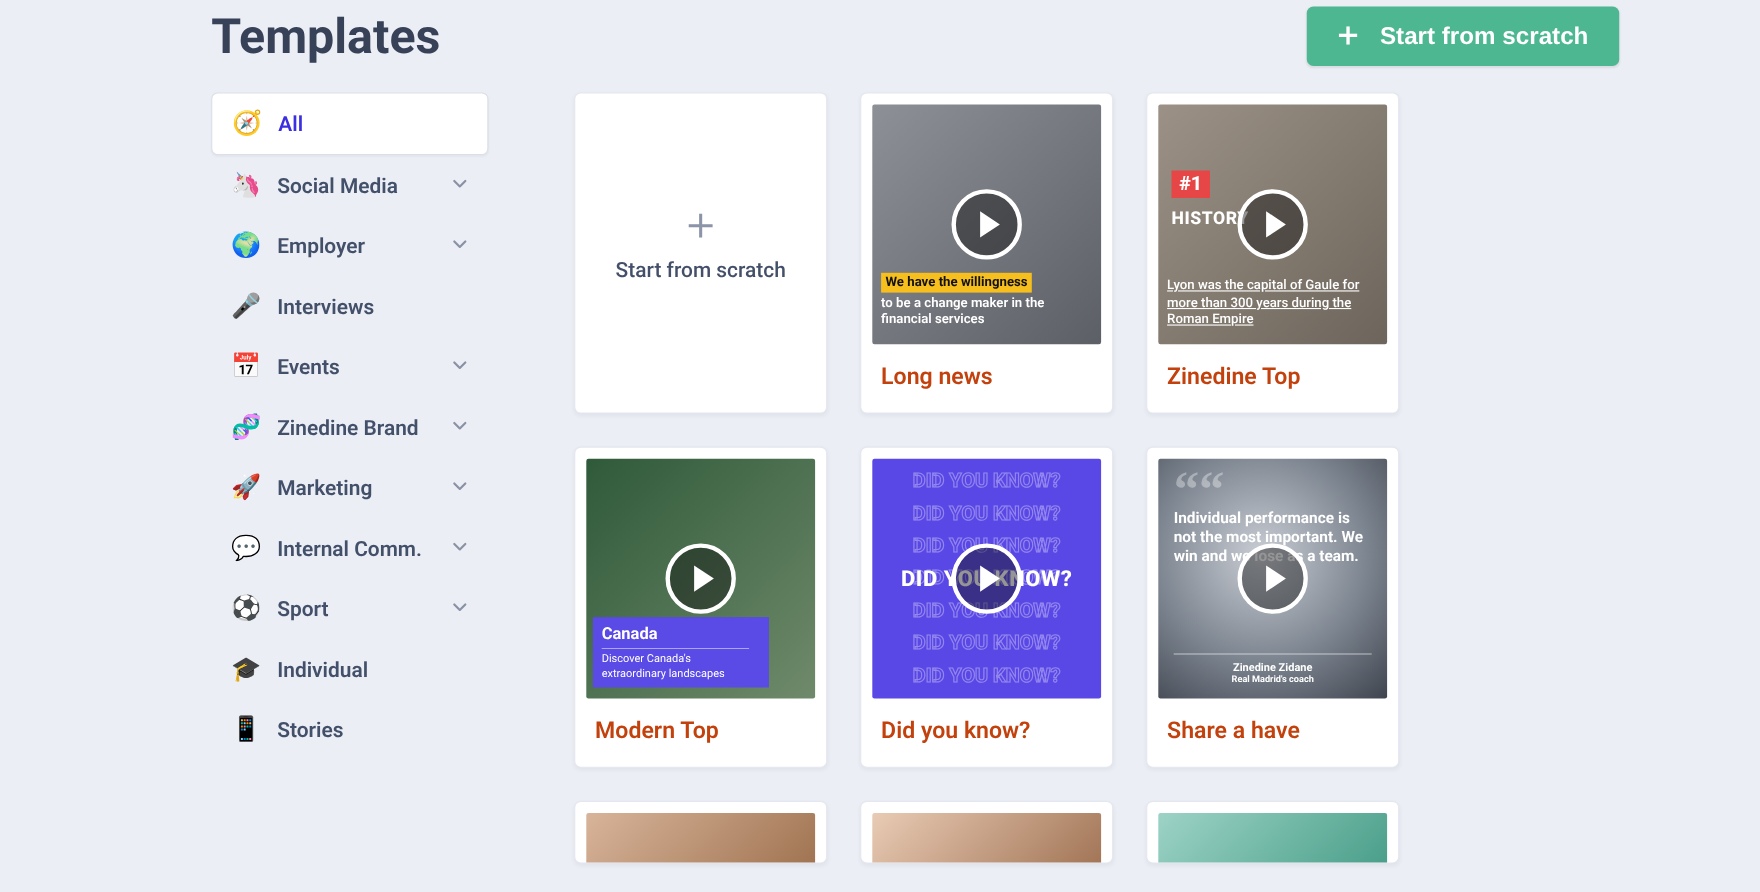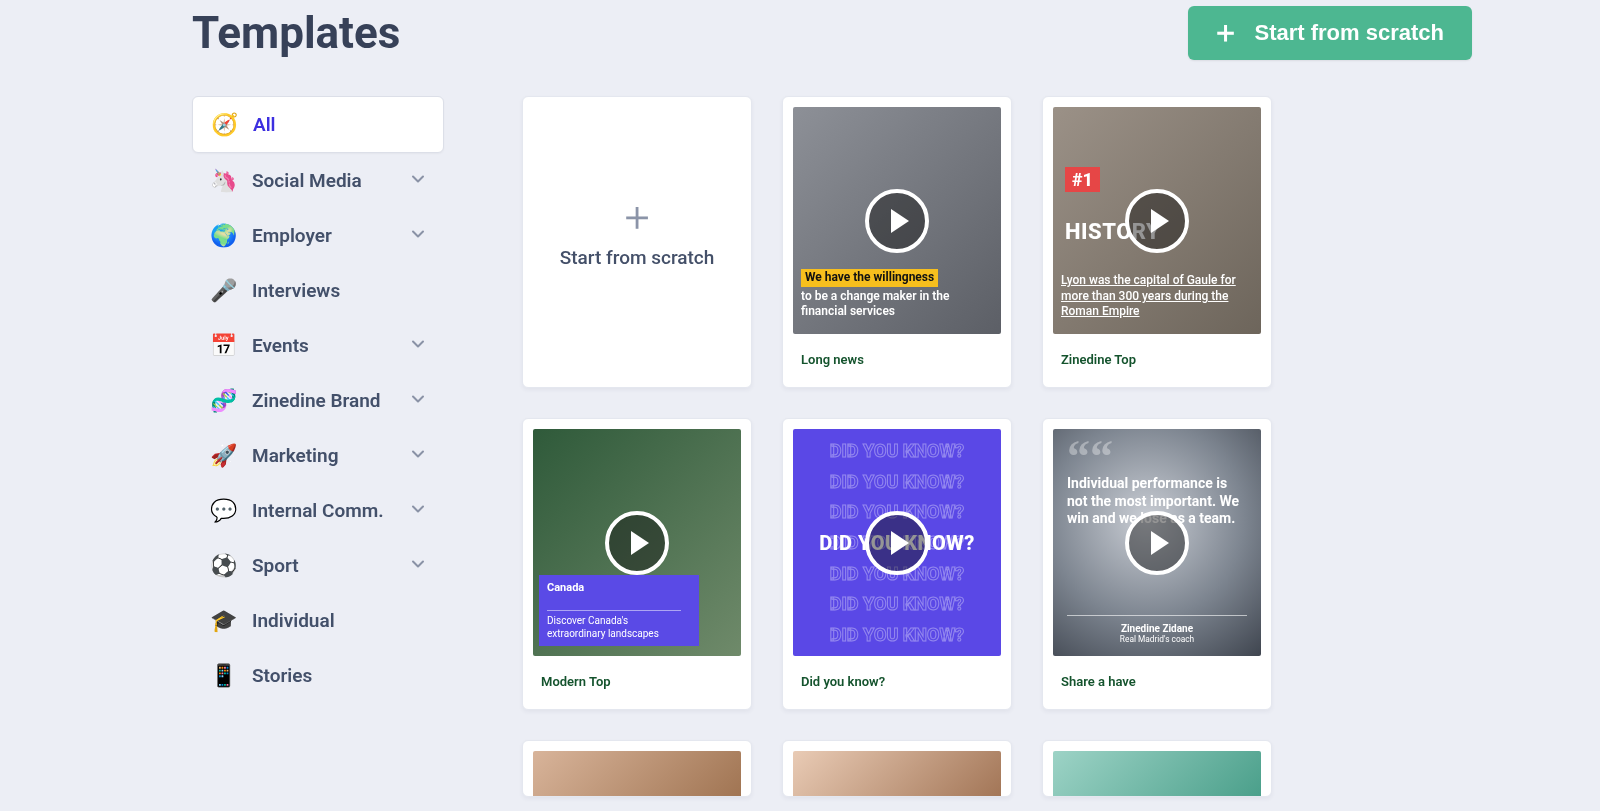--- a/index.html
+++ b/index.html
@@ -14,21 +14,21 @@
   .page {
     width: 100%;
     max-width: 1280px;
     margin-left: 192px;
     padding-top: 6px;
   }
   .header-row {
     display: flex;
     justify-content: space-between;
     align-items: center;
-    margin-bottom: 36px;
+    margin-bottom: 24px;
   }
   .page-title {
     font-size: 44px;
     font-weight: 700;
     color: #374158;
   }
   .scratch-btn {
     background: #4db791;
     color: #ffffff;
     border: none;
@@ -160,36 +160,36 @@
   }
   .cap .hilite{
     background:#f7bf1d; color:#111; padding:1px 4px; display:inline-block; margin-bottom:2px; font-weight:700;
   }
   .badge {
     position:absolute; left:12px; top:60px;
     background:#e64646;color:#fff;
     font-weight:800; font-size:18px; padding:2px 7px;
   }
   .history-title{
-    position:absolute; left:12px; top:112px; color:#fff;
-    font-weight:800; font-size:22px; letter-spacing:.5px;
+    position:absolute; left:12px; top:94px; color:#fff;
+    font-weight:800; font-size:16px; letter-spacing:.5px;
   }
   .quote-mark{
     position:absolute; left:14px; top:14px; color:rgba(255,255,255,.35);
     font-size:46px; font-weight:700; line-height:.6; font-family: Georgia, serif;
   }
   .quote-text{
     position:absolute; left:14px; right:14px; top:46px;
     color:#fff; font-weight:700; font-size:14px; line-height:1.25;
   }
   .quote-attr{
     position:absolute; left:14px; right:14px; bottom:12px; text-align:center;
     color:#fff; font-size:10px; font-weight:700;
   }
-  .quote-attr small{display:block;font-weight:400;}
+  .quote-attr small{display:block;font-weight:700;}
   .quote-rule{
     position:absolute; left:14px; right:14px; bottom:40px;
     border-top:1px solid rgba(255,255,255,.6);
   }
   .dyk-main{
     position:absolute; left:0; right:0; top:50%; transform:translateY(-50%);
     text-align:center; color:#fff; font-weight:800; font-size:20px; letter-spacing:.5px;
     z-index:4;
   }
   .dyk-lines{
@@ -198,27 +198,27 @@
     font-size:18px; font-weight:800; color:transparent;
     -webkit-text-stroke:1px rgba(255,255,255,.35);
     text-align:center; padding:6px 0;
     pointer-events:none;
   }
   .modern-band{
     position:absolute; left:6px; bottom:10px;
     background:#5a4ae6; color:#fff; padding:6px 18px 6px 8px;
     font-size:10px; line-height:1.3; width:160px;
   }
-  .modern-band b{ display:block; font-size:11px; margin-bottom:15px;}
+  .modern-band b{ display:block; font-size:15px; margin-bottom:3px;}
   .modern-band hr{border:none;border-top:1px solid rgba(255,255,255,.5);margin:3px 0;}
   .card-label {
     padding: 18px 18px 20px;
-    font-size: 13px;
+    font-size: 21px;
     font-weight: 600;
-    color: #14532d;
+    color: #c2410c;
   }
   
   .card-partial{ height:57px; }
   .card-partial .thumb{ margin-top:10px; height:47px;}
 </style>
 </head>
 <body>
 
 <div class="page">
   <div class="header-row">

